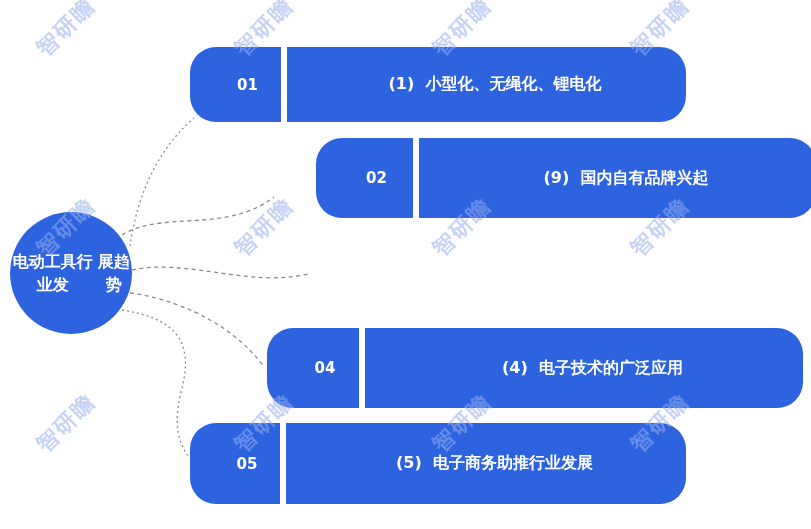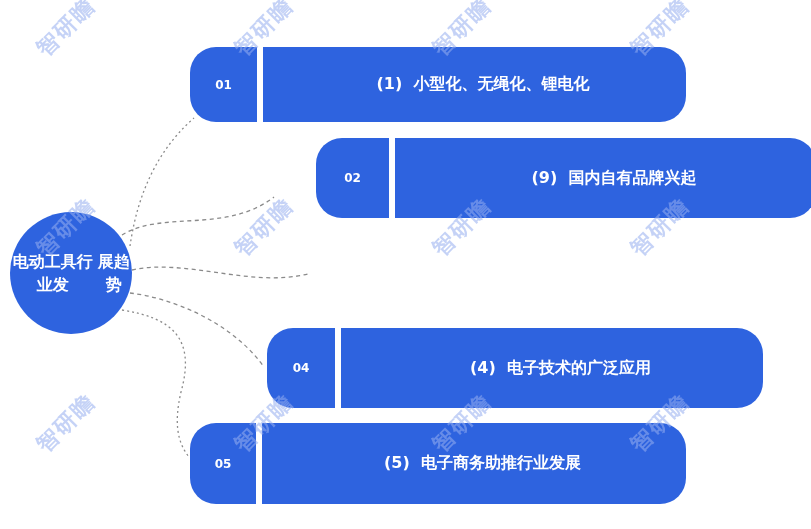--- a/index.html
+++ b/index.html
@@ -54,40 +54,41 @@
   }
   .item .num {
     flex: 0 0 68px;
     margin-right: 6px;
     background: var(--primary, #2E63DF);
     border-radius: 26px 0 0 26px;
     color: var(--text_on_primary, #fff);
     display: flex;
     align-items: center;
     justify-content: center;
-    font-size: 12px;
+    font-size: 15px;
     font-weight: bold;
+    padding-left: 24px;
   }
   .item .label {
     flex: 1;
     background: var(--primary, #2E63DF);
     border-radius: 0 26px 26px 0;
     color: var(--text_on_primary, #fff);
     display: flex;
     align-items: center;
     justify-content: center;
     font-size: 16px;
     font-weight: bold;
     white-space: pre;
     padding-left: 17px;
   }
   .item1 { left: 190px; top: 47px;  width: 496px; height: 75px; }
   .item2 { left: 275px; top: 138px; width: 500px; height: 80px; margin-left: 41px; }
   .item3 { left: 313px; top: 233px; width: 492px; height: 80px; }
-  .item4 { left: 267px; top: 328px; width: 496px; height: 80px; }
+  .item4 { left: 267px; top: 328px; width: 536px; height: 80px; }
   .item5 { left: 190px; top: 423px; width: 496px; height: 81px; }
   .item1 .num { flex-basis: 67px; }
   .item2 .num { flex-basis: 73px; }
   .item3 .num { flex-basis: 70px; }
   .item4 .num { flex-basis: 68px; }
   .item5 .num { flex-basis: 66px; }
 
   
   .wm-layer { position: absolute; left: 0; top: 0; width: 811px; height: 529px; z-index: 3; pointer-events: none; }
   .wm {

